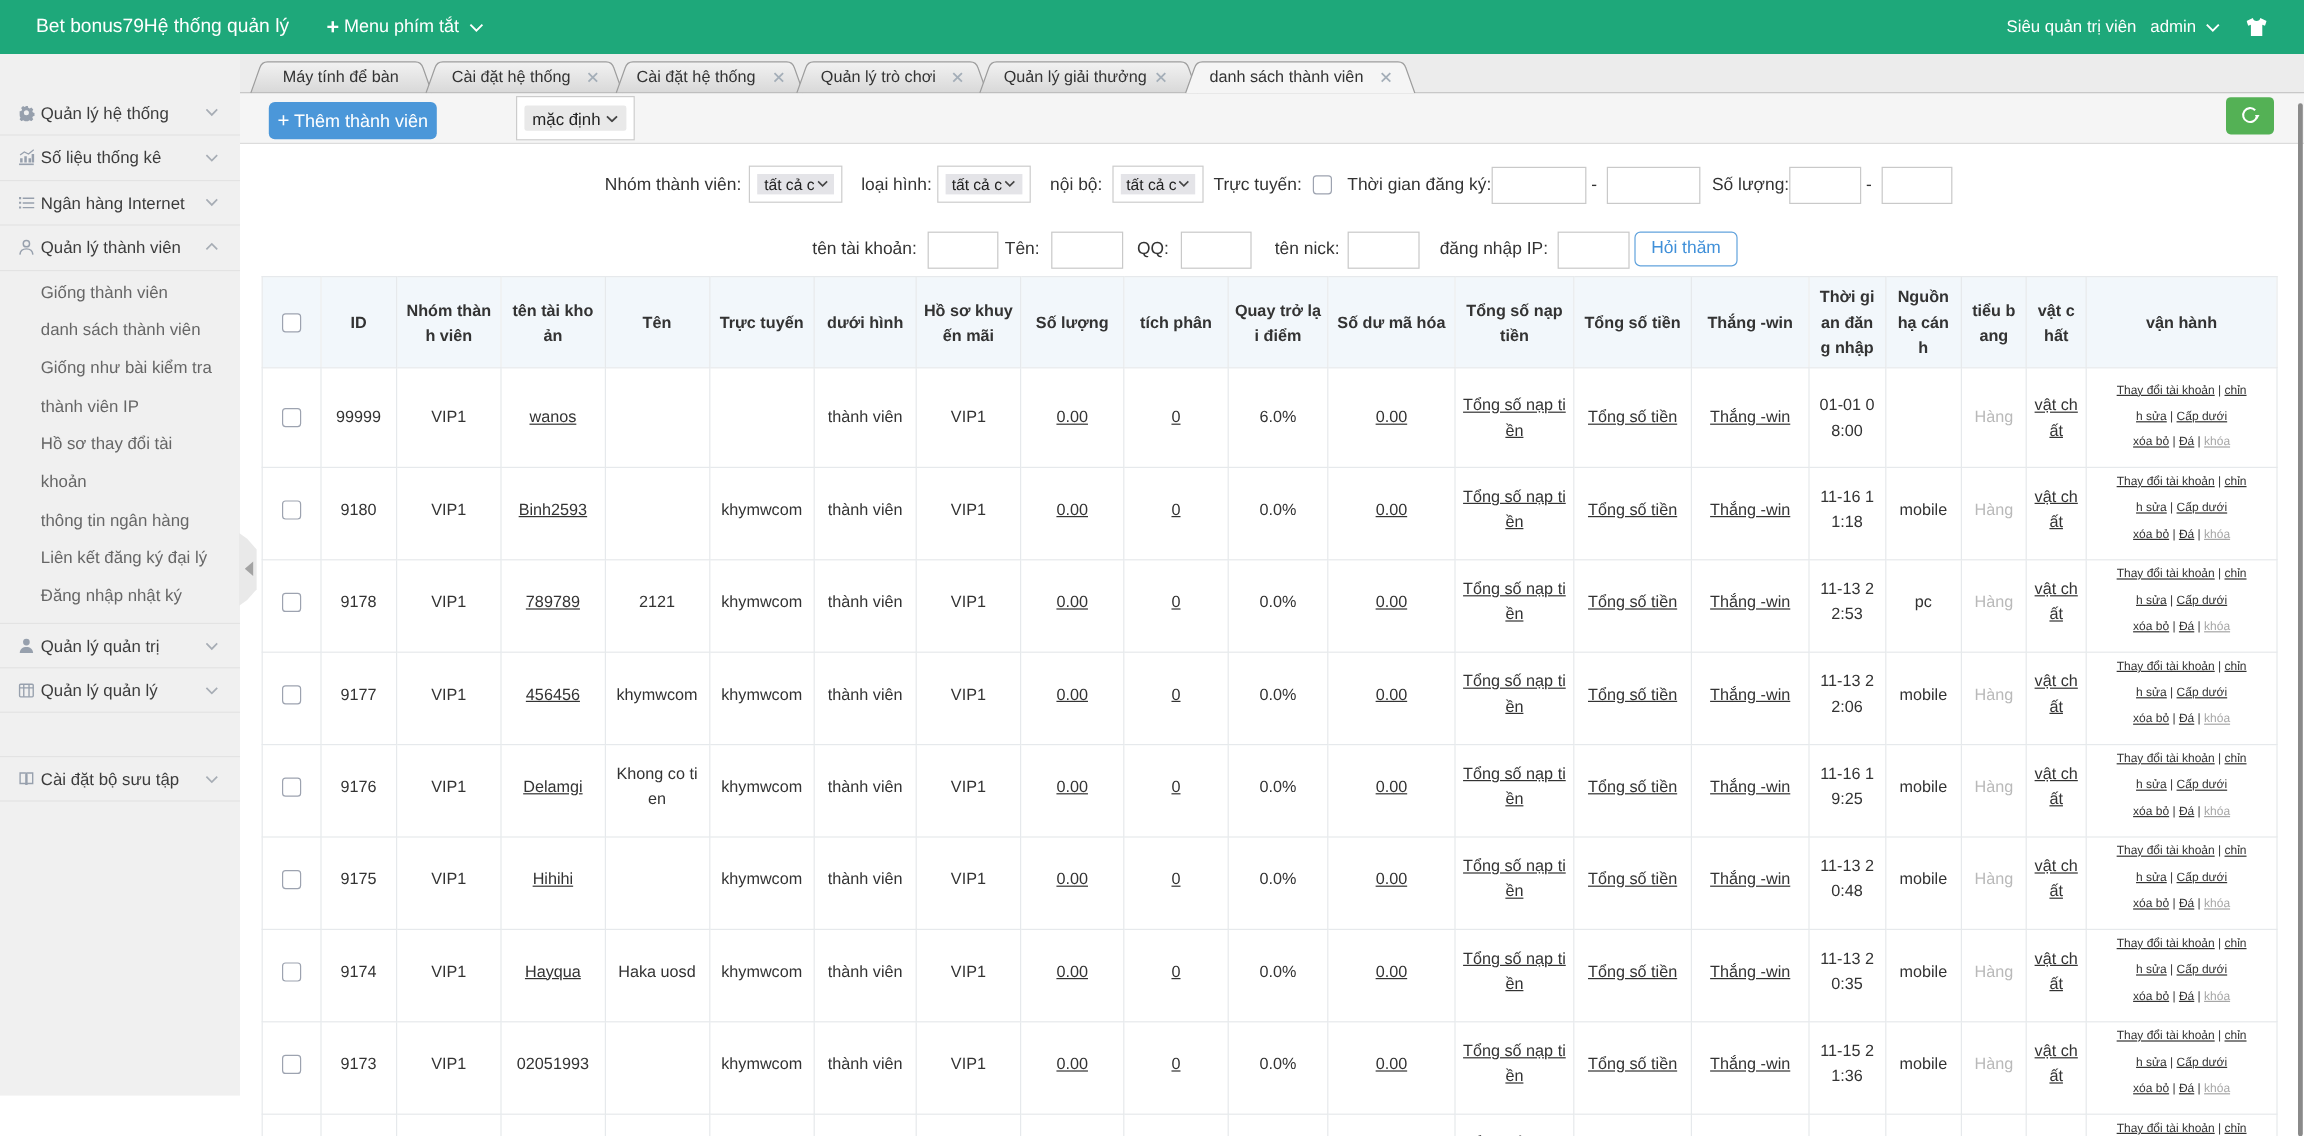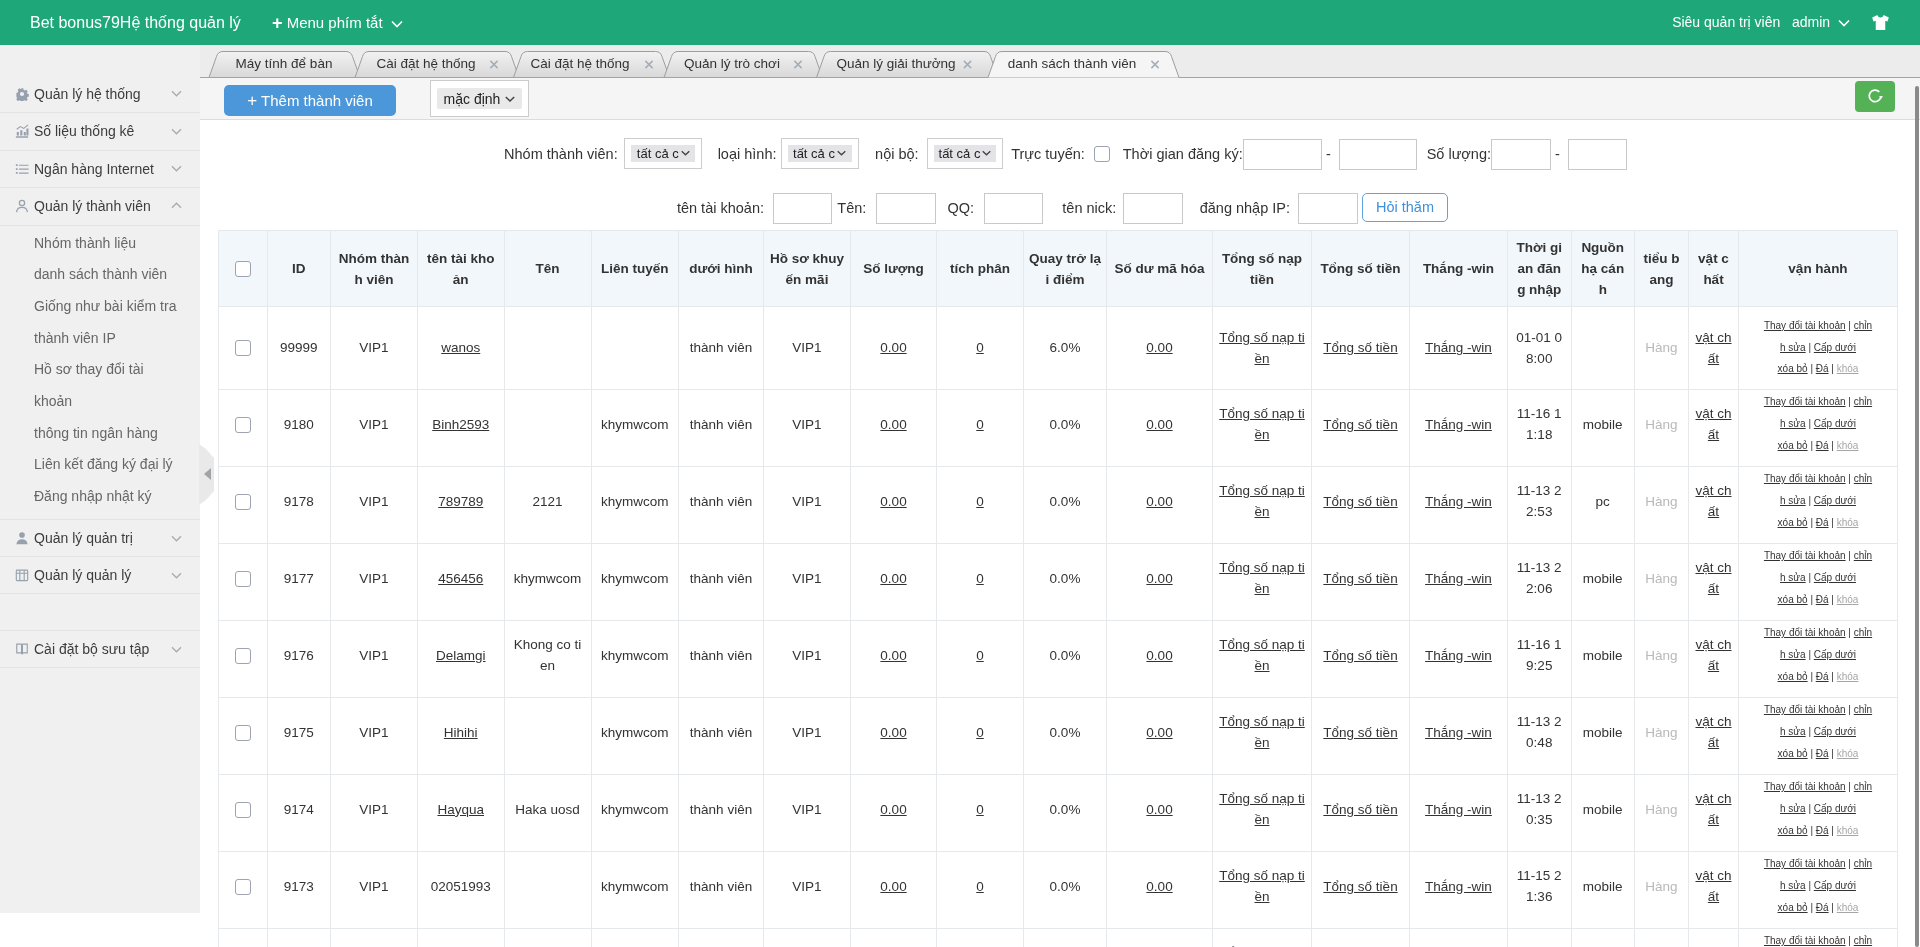--- a/index.html
+++ b/index.html
@@ -12,21 +12,21 @@
 .mi { position:absolute; left:0; width:200px; height:37.3px;text-align:center; }
 .ml { position:absolute; left:34px; top:50%; transform:translateY(-50%); font-size:14px; color:#3c3c3c; }
 .chev { position:absolute; left:171px; top:50%; margin-top:-3.5px; }
 .smi { height:31.7px; line-height:31.7px; padding-left:34px; font-size:14px; color:#666; }
 .handle { position:absolute; left:199px; top:444px; width:17px; height:61px; background:#e9e9e9;
   clip-path:polygon(0 0, 7px 5px, 15px 14px, 15px 47px, 7px 56px, 0 61px); }
 .handle:after { content:''; position:absolute; left:5px; top:24px; border-right:7px solid #a3a3a3;
   border-top:6px solid transparent; border-bottom:6px solid transparent; }
 .tabstrip { position:absolute; left:200px; top:45px; width:1720px; height:33px; background:#ececec; }
 .toolbar { position:absolute; left:200px; top:78px; width:1720px; height:42px; background:#f5f5f5; border-bottom:1px solid #dcdcdc; }
-.addbtn { position:absolute; left:224px; top:84.5px; width:172px; height:31.5px; background:#4b97d9; border-radius:5px;
+.addbtn { position:absolute; left:224px; top:84.5px; width:140px; height:31.5px; background:#4b97d9; border-radius:5px;
   color:#fff; font-size:15px; text-align:center; line-height:31px; }
 .loailab { position:absolute; left:393px; top:85px; line-height:30px; font-size:14.5px; color:#333;margin-left:37px; }
 .selwrap { position:absolute; left:430px; top:80px; width:99px; height:37px; background:#fff; border:1px solid #ccc; padding:7px 6px; }
 .selin { width:100%; height:21px; background:#e9e9e9; border-radius:2px; font-size:14px; color:#222;
   display:flex; align-items:center; justify-content:center; gap:5px; }
 .refresh { position:absolute; left:1855px; top:81px; width:40px; height:31px; background:#54b155; border-radius:4px; }
 .flab { position:absolute; font-size:14.5px; color:#333; white-space:nowrap; }
 .fselw { position:absolute; top:137.5px; height:31px; background:#fff; border:1px solid #ccc; padding:6px 6px; }
 .fseli { width:100%; height:100%; background:#e4e4e8; font-size:13px; color:#222; display:flex; align-items:center; justify-content:center; }
 .finp { position:absolute; height:30.5px; background:#fff; border:1px solid #c9c9c9; }
@@ -123,21 +123,21 @@
     <div class="mi" style="top:585.4px">
       <svg width="14" height="14" viewBox="0 0 16 16" style="position:absolute;left:15px;top:50%;margin-top:-7px">
         <path fill="none" stroke="#97a0ad" stroke-width="1.3" d="M2 2.5h5a1.5 1.5 0 0 1 1.5 1.5v10A1.5 1.5 0 0 0 7 12.5H2zM14 2.5H9A1.5 1.5 0 0 0 7.5 4v10A1.5 1.5 0 0 1 9 12.5h5z"></path>
       </svg>
       <span class="ml">Cài đặt bộ sưu tập</span>
       <svg class="chev" width="11" height="7" viewBox="0 0 11 7">
         <path d="M1 1.2 L5.5 5.8 L10 1.2" stroke="#a7adb5" stroke-width="1.4" fill="none"></path>
       </svg>
     </div>
     <div style="position:absolute;left:0;top:182.6px;width:100%">
-      <div class="smi">Nhóm thành liệu</div>
+      <div class="smi">Giống thành viên</div>
       <div class="smi">danh sách thành viên</div>
       <div class="smi">Giống như bài kiểm tra</div>
       <div class="smi">thành viên IP</div>
       <div class="smi">Hồ sơ thay đổi tài</div>
       <div class="smi">khoản</div>
       <div class="smi">thông tin ngân hàng</div>
       <div class="smi">Liên kết đăng ký đại lý</div>
       <div class="smi">Đăng nhập nhật ký</div>
     </div>
     <div style="position:absolute;left:0;top:67.3px;width:200px;height:1px;background:#e3e3e3"></div>
@@ -257,21 +257,21 @@
       <col style="width:50px">
       <col style="width:159px">
     </colgroup>
 <thead>
       <tr style="height:76px">
         <th><span class="cb"></span></th>
         <th>ID</th>
         <th>Nhóm thàn<br>h viên</th>
         <th>tên tài kho<br>ản</th>
         <th>Tên</th>
-        <th>Liên tuyến</th>
+        <th>Trực tuyến</th>
         <th>dưới hình</th>
         <th>Hồ sơ khuy<br>ến mãi</th>
         <th>Số lượng</th>
         <th>tích phân</th>
         <th>Quay trở lạ<br>i điểm</th>
         <th>Số dư mã hóa</th>
         <th>Tổng số nạp<br>tiền</th>
         <th>Tổng số tiền</th>
         <th>Thắng -win</th>
         <th>Thời gi<br>an đăn<br>g nhập</th>

